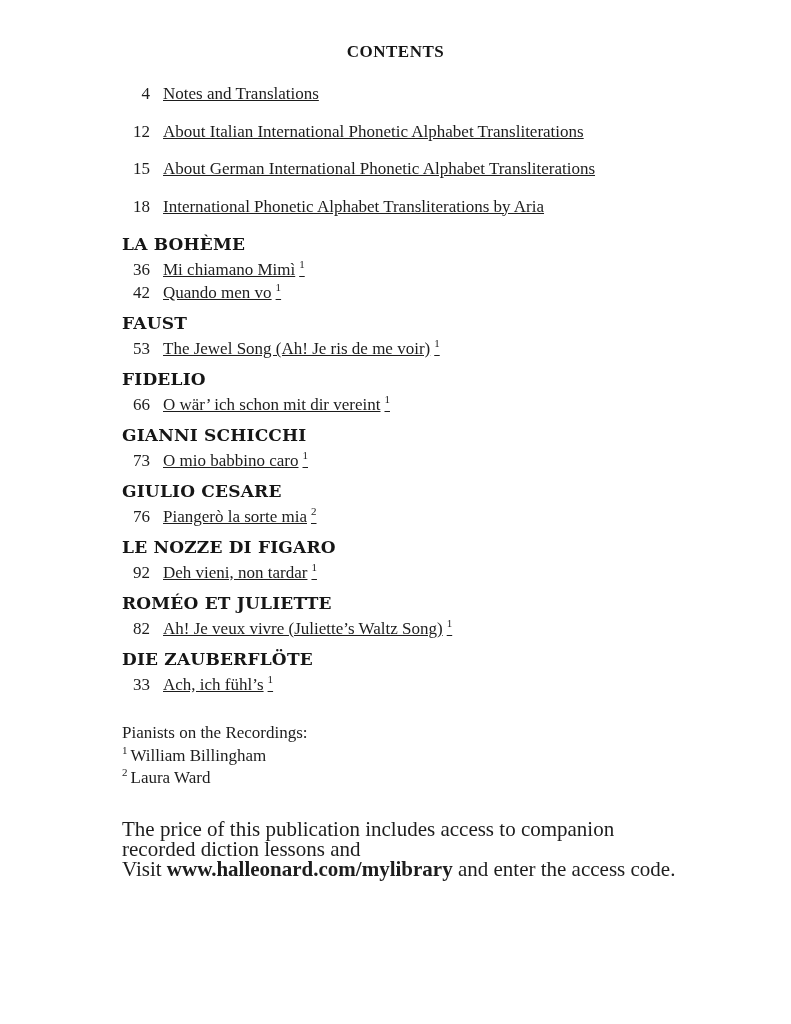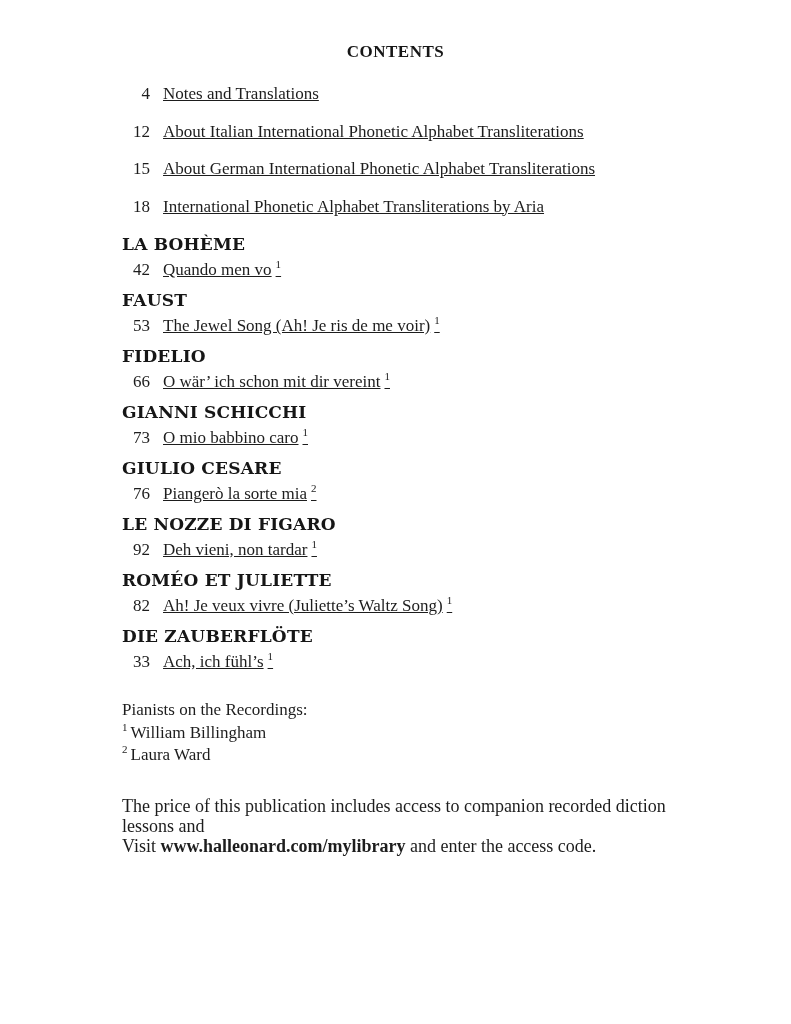--- a/index.html
+++ b/index.html
@@ -82,21 +82,21 @@
   }
   .pianists .fnote-lead {
     font-size: 11px;
     vertical-align: super;
     line-height: 0;
     margin-right: 3px;
   }
   .footer-note {
     margin-top: 29px;
     width: 565px;
-    font-size: 18px;
+    font-size: 21px;
     line-height: 20px;
     color: #1d1d1d;
   }
   .footer-note .url {
     font-weight: bold;
   }
 </style>
 </head>
 <body>
 
@@ -120,20 +120,24 @@
         <span class="entry-title">About German International Phonetic Alphabet Transliterations</span>
       </div>
       <div class="row front-row">
         <span class="num">18</span>
         <span class="entry-title">International Phonetic Alphabet Transliterations by Aria</span>
       </div>
     </div>
 
     <section class="opera">
       <h2 class="opera-title">LA BOHÈME</h2>
+      <div class="row aria-row">
+        <span class="num">36</span>
+        <span class="entry-title"><span>Mi chiamano Mimì</span><sup class="fnote">1</sup></span>
+      </div>
       <div class="row aria-row">
         <span class="num">42</span>
         <span class="entry-title"><span>Quando men vo</span><sup class="fnote">1</sup></span>
       </div>
     </section>
 
 
     <section class="opera">
       <h2 class="opera-title">FAUST</h2>
       <div class="row aria-row">

